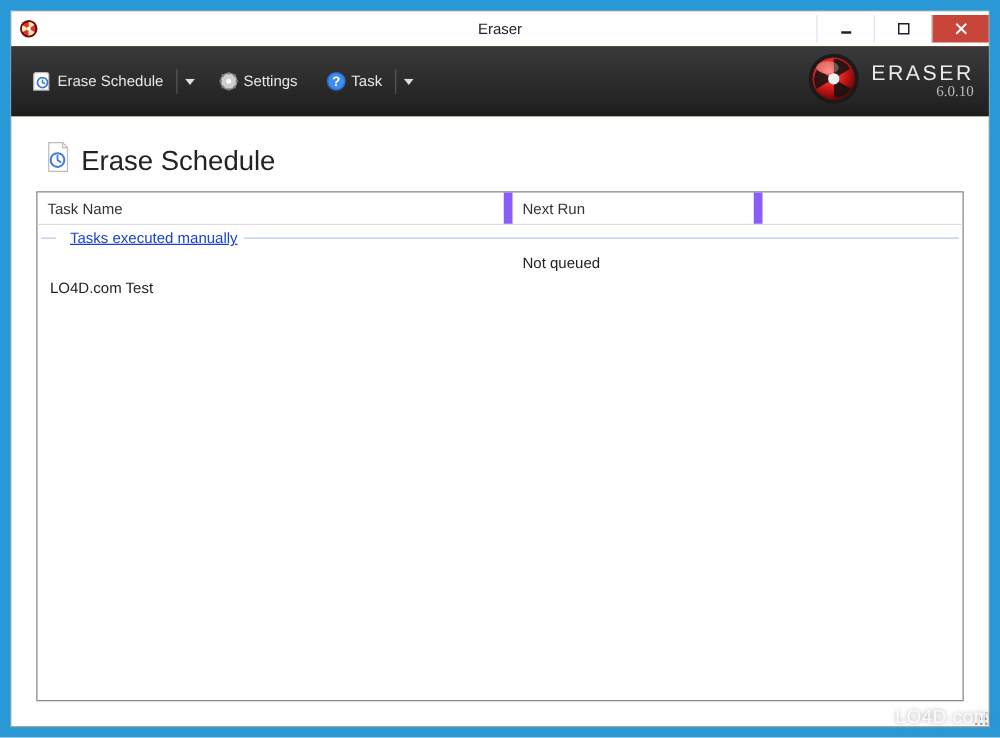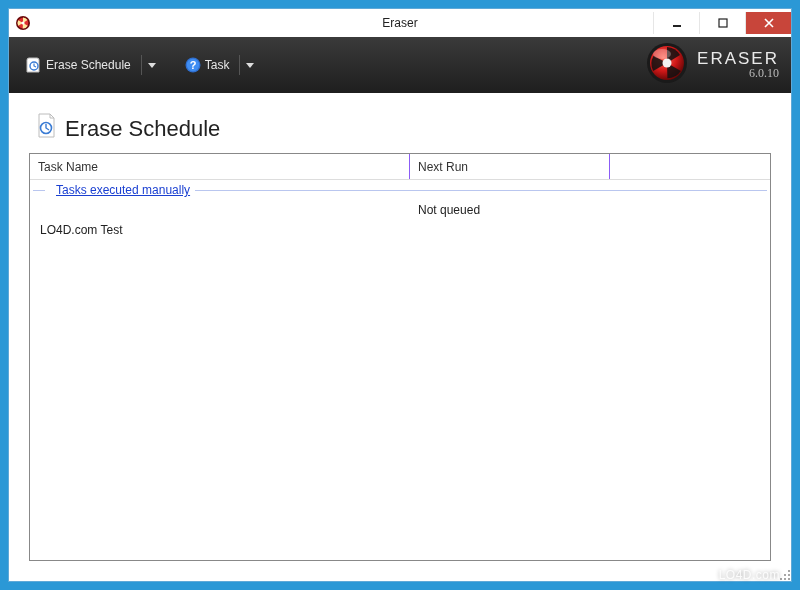--- a/index.html
+++ b/index.html
@@ -139,21 +139,21 @@
     height: 26px;
     align-items: stretch;
     border-bottom: 1px solid #ddd;
     font-size: 12px;
     color: #333;
   }
   .lh-col {
     display: flex;
     align-items: center;
     padding-left: 8px;
-    border-right: 1px solid #8b5cf6;
+    border-right: 7px solid #8b5cf6;
   }
   .lh-col.last { border-right: none; flex: 0 0 20px; }
   .col-task   { flex: 0 0 380px; }
   .col-next   { flex: 0 0 200px; }
   .col-status { flex: 1; }
 
   .group-row {
     display: flex;
     align-items: center;
     height: 20px;
@@ -179,22 +179,22 @@
     color: #222;
   }
   .task-row .cell { padding-left: 8px; }
   .task-row .col-task   { flex: 0 0 380px; padding-left: 10px; margin-top: 40px; }
   .task-row .col-next   { flex: 0 0 200px; }
   .task-row .col-status { flex: 1; }
 
   
   .watermark {
     position: absolute;
-    right: 20px; bottom: 8px;
-    font-size: 12px;
+    right: 8px; bottom: 8px;
+    font-size: 15px;
     color: rgba(255,255,255,0.85);
     text-shadow: 0 0 4px rgba(0,0,0,0.4);
     letter-spacing: 0.5px;
     pointer-events: none;
   }
   .resize-grip {
     position: absolute;
     right: 10px; bottom: 10px;
     width: 14px; height: 14px;
     pointer-events: none;
@@ -257,20 +257,39 @@
     <div class="tb-item tb-drop">
       <span>
         <svg width="8" height="5" viewBox="0 0 8 5">
             <path d="M0 0 L4 5 L8 0 Z" fill="#ddd"></path>
           </svg>
       </span>
     </div>
 
     <div style="width:10px"></div>
 
+    <div class="tb-item">
+      <span>
+        <svg class="tb-icon" viewBox="0 0 18 18">
+          <circle cx="9" cy="9" r="6.5" fill="#cfcfcf" stroke="#8a8a8a"></circle>
+          <circle cx="9" cy="9" r="2" fill="#fff"></circle>
+          <g stroke="#7a7a7a" stroke-width="1.6">
+            <path d="M9 1.5 V3.5"></path>
+              <path d="M9 14.5 V16.5"></path>
+            <path d="M1.5 9 H3.5"></path>
+              <path d="M14.5 9 H16.5"></path>
+            <path d="M3.5 3.5 L5 5"></path>
+              <path d="M13 13 L14.5 14.5"></path>
+            <path d="M14.5 3.5 L13 5"></path>
+              <path d="M5 13 L3.5 14.5"></path>
+          </g>
+        </svg>
+      </span>
+      <span>Settings</span>
+    </div>
 
     <div style="width:10px"></div>
 
     <div class="tb-item">
       <span>
         <svg class="tb-icon" viewBox="0 0 18 18">
           <circle cx="9" cy="9" r="7.5" fill="#2f6fd0"></circle>
           <circle cx="9" cy="9" r="6.2" fill="#3f8df2"></circle>
           <text x="9" y="13" text-anchor="middle" font-size="11" font-weight="bold" fill="#fff" font-family="Arial">?</text>
         </svg>

